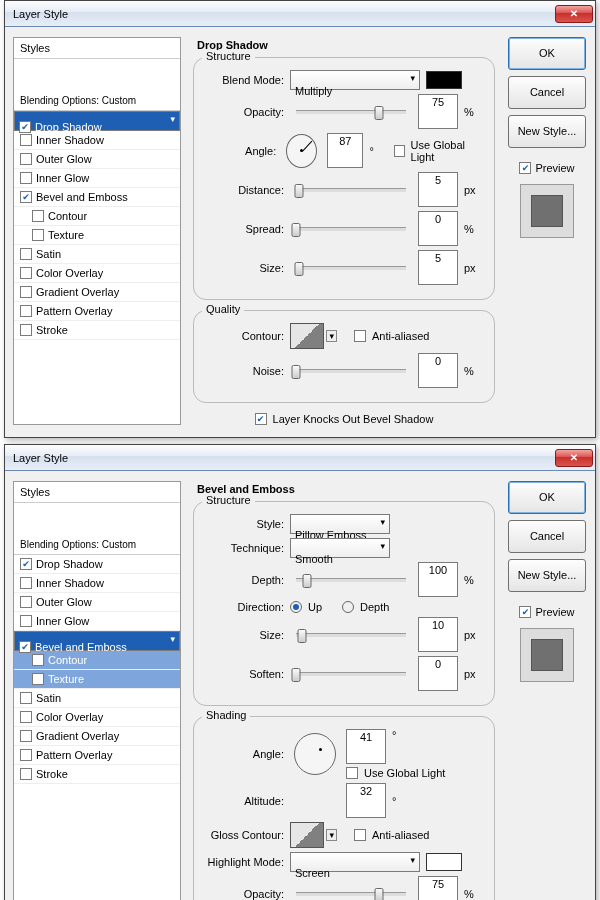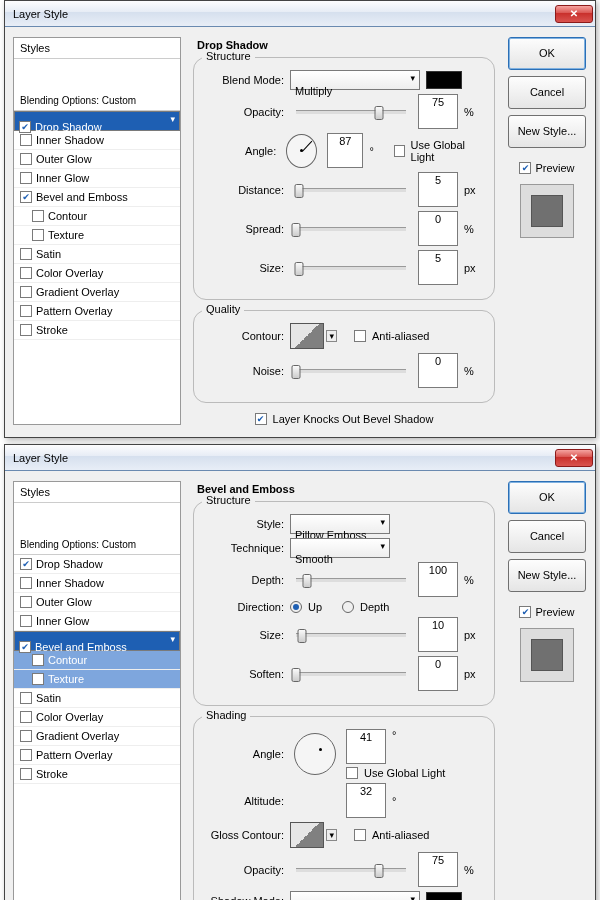--- a/index.html
+++ b/index.html
@@ -332,20 +332,25 @@
             <span>°</span>
           </div>
     <div class="row">
             <span class="lbl">Gloss Contour:</span>
             <div class="contour-sw"></div>
             <span style="width:18px"></span>
             <span class="cb"></span>
             <span>Anti-aliased</span>
           </div>
     <div class="row">
+            <span class="lbl">Highlight Mode:</span>
+            <div class="sel" style="min-width:130px">Screen</div>
+            <div class="swatch" style="background:#fff"></div>
+          </div>
+    <div class="row">
             <span class="lbl">Opacity:</span>
             <div class="slider">
               <div class="knob" style="left:75%"></div>
             </div>
             <div class="num">75</div>
             <span class="unit">%</span>
           </div>
     <div class="row">
             <span class="lbl">Shadow Mode:</span>
             <div class="sel" style="min-width:130px">Multiply</div>

